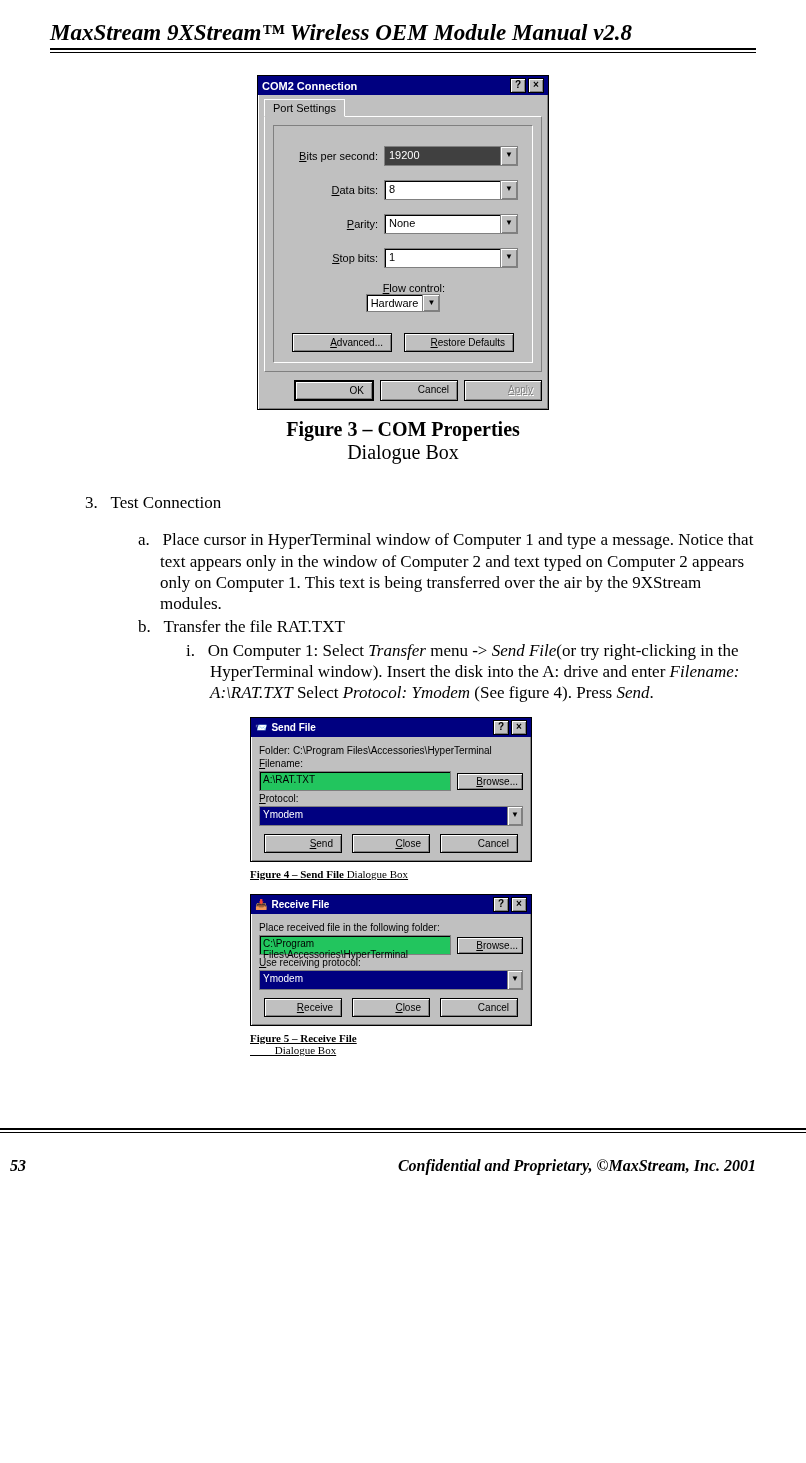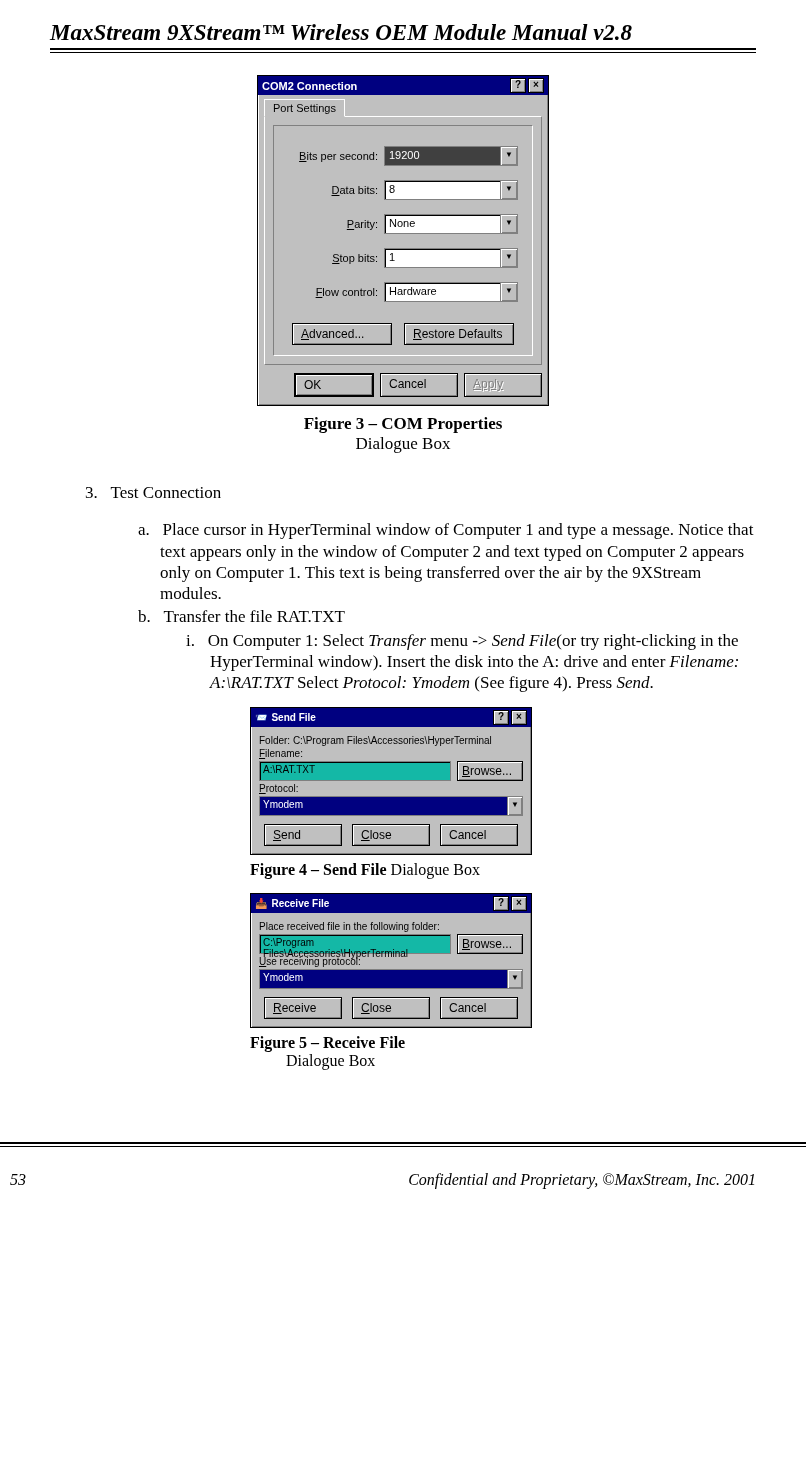--- a/index.html
+++ b/index.html
@@ -125,43 +125,43 @@
     text-align: center;
     font-size: 8px;
     line-height: 16px;
   }
   .btn {
     background: #c0c0c0;
     border: 1px solid #000;
     box-shadow: inset 1px 1px 0 #fff, inset -1px -1px 0 #808080;
     padding: 3px 8px;
     font-family: inherit;
-    font-size: 12px;
+    font-size: 10px;
     min-width: 60px;
-    text-align: left;
+    text-align: right;
   }
   .btn.default {
     border: 2px solid #000;
   }
   .btn.disabled { color: #808080; text-shadow: 1px 1px 0 #fff; }
   .btnrow {
     display: flex;
     justify-content: space-between;
     margin-top: 8px;
     padding: 0 4px;
   }
   .dlg-footer {
     display: flex;
     justify-content: flex-end;
     gap: 6px;
     padding: 8px 6px;
   }
   .caption {
     text-align: center;
-    font-size: 17px;
+    font-size: 20px;
     margin-top: 8px;
   }
   .caption .b { font-weight: bold; }
   .body-text {
     font-size: 17px;
     line-height: 1.25;
   }
   .ol1 { margin: 28px 0 0 0; padding-left: 0; }
   .ol1-item { margin-left: 60px; text-indent: -25px; margin-bottom: 16px;}
   .ol2-item { margin-left: 110px; text-indent: -22px; margin-bottom: 2px;}
@@ -172,21 +172,21 @@
     font-family: "MS Sans Serif", Tahoma, Arial, sans-serif;
     font-size: 10px;
     background: #c0c0c0;
     border: 1px solid #000;
     box-shadow: inset 1px 1px 0 #fff, inset -1px -1px 0 #808080;
     margin: 14px 0 0 200px;
   }
   .sd-body { padding: 6px 8px 8px 8px; }
   .sd-row { margin: 2px 0; }
   .sd-input {
-    background: #14b8a6;
+    background: #22c55e;
     border: 1px solid #808080;
     box-shadow: inset 1px 1px 0 #000;
     padding: 2px 3px;
     display: inline-block;
     vertical-align: middle;
     height: 14px;
     box-sizing: content-box;
   }
   .sd-combo {
     display: flex;
@@ -205,30 +205,31 @@
     font-size: 8px;
     line-height: 16px;
   }
   .sd-btnrow {
     display: flex;
     justify-content: center;
     gap: 10px;
     margin-top: 8px;
   }
   .fig-small {
-    font-size: 16px;
+    font-size: 11px;
     margin: 6px 0 14px 200px;
     width: 280px;
+    text-decoration: underline;
   }
   .fig-small .b { font-weight: bold; }
   .footer {
     display: flex;
     justify-content: space-between;
     font-style: italic;
-    font-weight: normal;
+    font-weight: bold;
     font-size: 16px;
     margin-top: 24px;
     padding: 0 50px 18px 10px;
   }
   .hr-foot-thick {
     border: none;
     border-top: 2.5px solid #000;
     margin: 28px 0 2px 0;
   }
   .hr-foot-thin {
@@ -278,21 +279,21 @@
             <div class="arrow">▼</div>
           </div>
         </div>
         <div class="row">
           <div class="lbl"><span class="u">S</span>top bits:</div>
           <div class="combo">
             <div class="txt">1</div>
             <div class="arrow">▼</div>
           </div>
         </div>
-        <div class="row" style="margin-bottom:21px;">
+        <div class="row" style="margin-bottom:21px;flex-direction:column;">
           <div class="lbl"><span class="u">F</span>low control:</div>
           <div class="combo">
             <div class="txt">Hardware</div>
             <div class="arrow">▼</div>
           </div>
         </div>
         <div class="btnrow">
           <div class="btn" style="min-width:82px;"><span class="u">A</span>dvanced...</div>
           <div class="btn" style="min-width:92px;"><span class="u">R</span>estore Defaults</div>
         </div>

